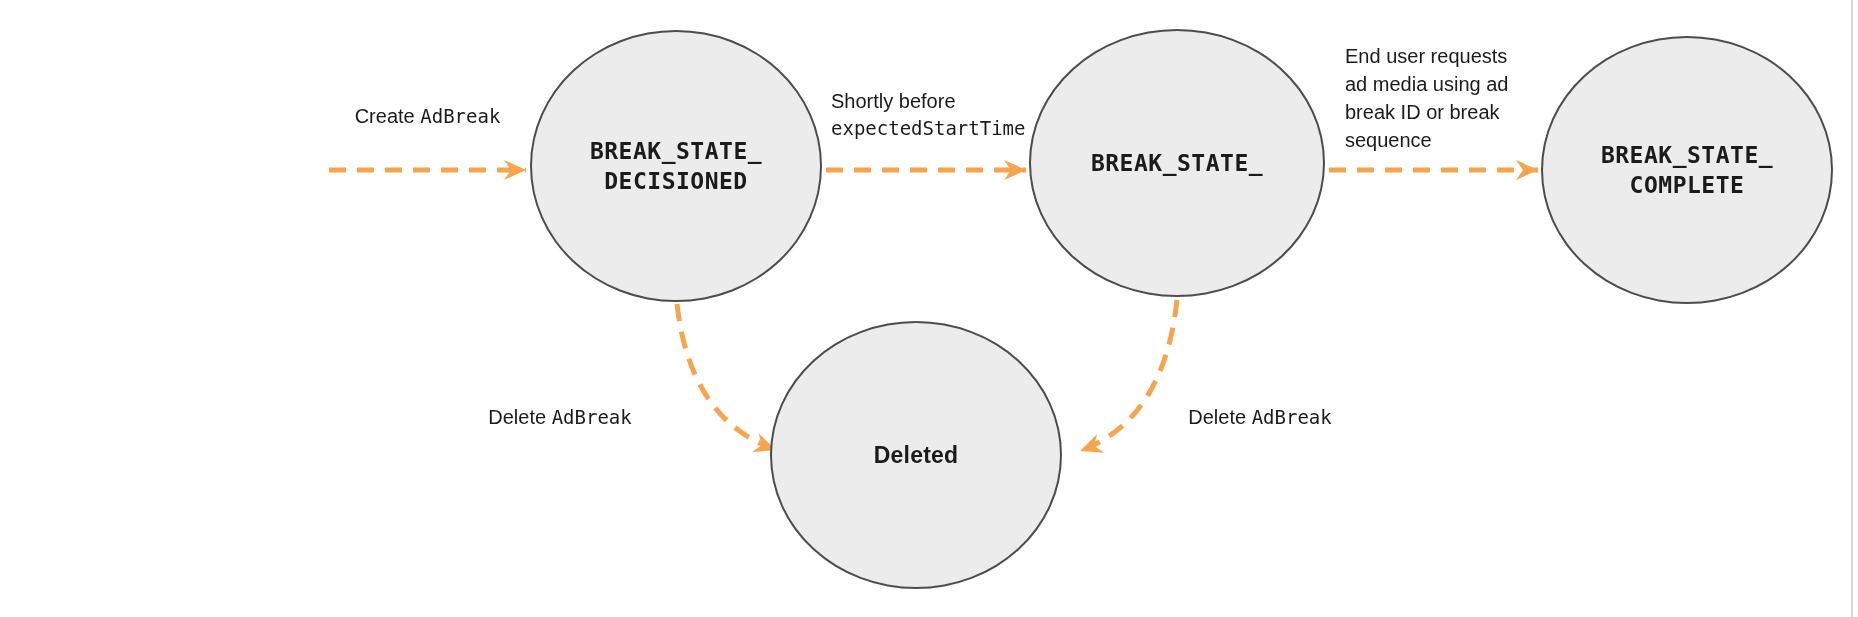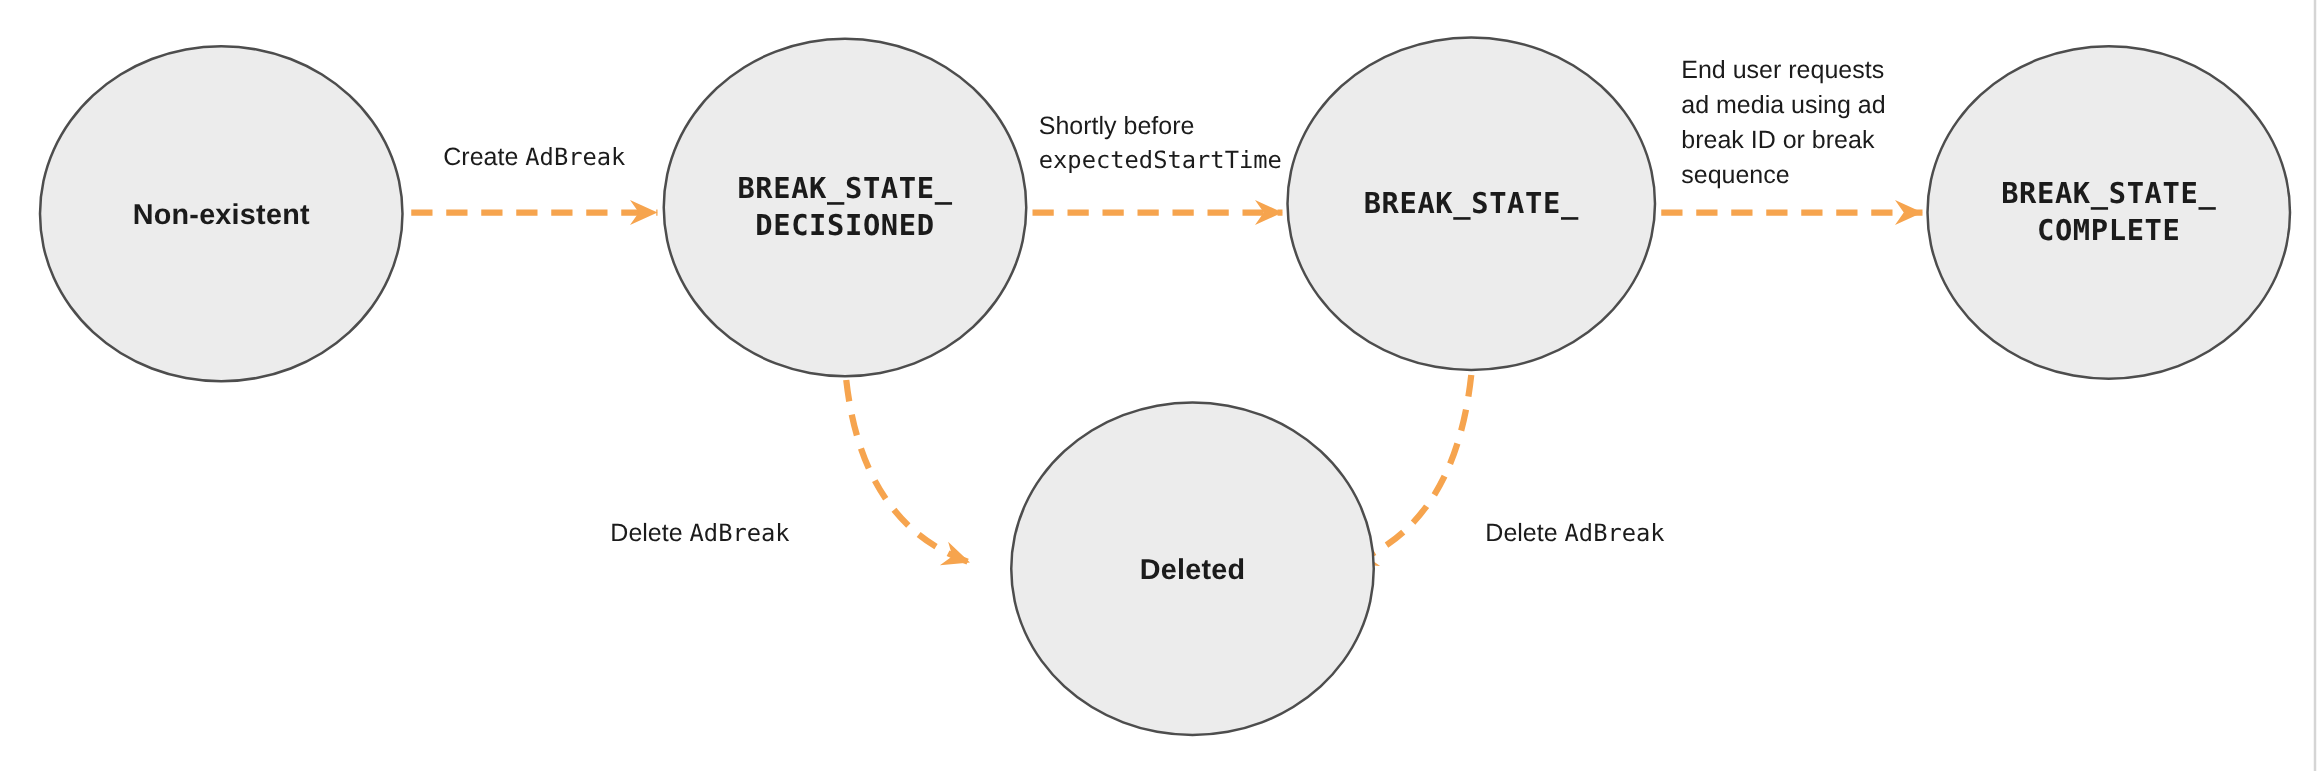--- a/index.html
+++ b/index.html
@@ -56,21 +56,21 @@
   .edge-label {
     position: absolute;
     font-size: 20px;
     line-height: 27px;
     color: var(--text);
   }
   .edge-label .code {
     font-family: "DejaVu Sans Mono", monospace;
     font-size: 19px;
   }
-  .center { text-align: center; margin-top: 10px; }
+  .center { text-align: center; }
   .right-border {
     position: absolute;
     top: 0;
     bottom: 0;
     width: 2px;
     background: var(--edge-line);
   }
 </style>
 </head>
 <body>
@@ -83,23 +83,20 @@
         <path class="arrowhead-fill" d="M0,1 L11,6 L0,11 L3.5,6 Z"></path>
       </marker>
     </defs>
     <path class="dashline" d="M329,170 H526" marker-end="url(#dart)"></path>
     <path class="dashline" d="M826,170 H1026" marker-end="url(#dart)"></path>
     <path class="dashline" d="M1329,170 H1538" marker-end="url(#dart)"></path>
     <path class="dashline" d="M677,304 Q690,420 776,450" marker-end="url(#dart)"></path>
     <path class="dashline" d="M1177,300 Q1164,420 1080,451" marker-end="url(#dart)"></path>
   </svg>
 
-  <div class="state" style="left:31px;  top:36px;  width:292px; height:270px;">
-    <div class="state-name-sans">Non-existent</div>
-  </div>
 
   <div class="state" style="left:530px; top:30px;  width:292px; height:272px;">
     <div class="state-name-mono">
       <div>BREAK_STATE_</div>
       <div>DECISIONED</div>
     </div>
   </div>
 
   <div class="state" style="left:1029px; top:29px; width:296px; height:268px;">
     <div class="state-name-mono">
@@ -107,21 +104,21 @@
     </div>
   </div>
 
   <div class="state" style="left:1541px; top:36px; width:292px; height:268px;">
     <div class="state-name-mono">
       <div>BREAK_STATE_</div>
       <div>COMPLETE</div>
     </div>
   </div>
 
-  <div class="state" style="left:808px; top:321px; width:292px; height:268px;">
+  <div class="state" style="left:770px; top:321px; width:292px; height:268px;">
     <div class="state-name-sans">Deleted</div>
   </div>
 
   <div class="edge-label center" style="left:330px; top:103px; width:195px;">
     <span>Create</span>
     <span class="code">AdBreak</span>
   </div>
 
   <div class="edge-label" style="left:831px; top:88px;">
     <div>Shortly before</div>

